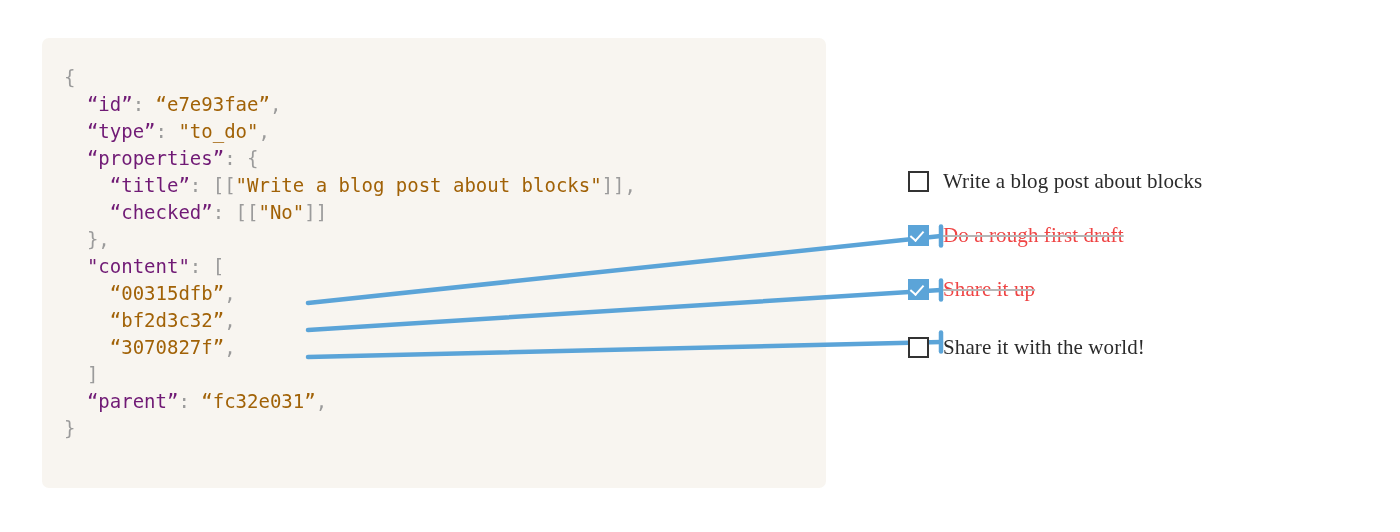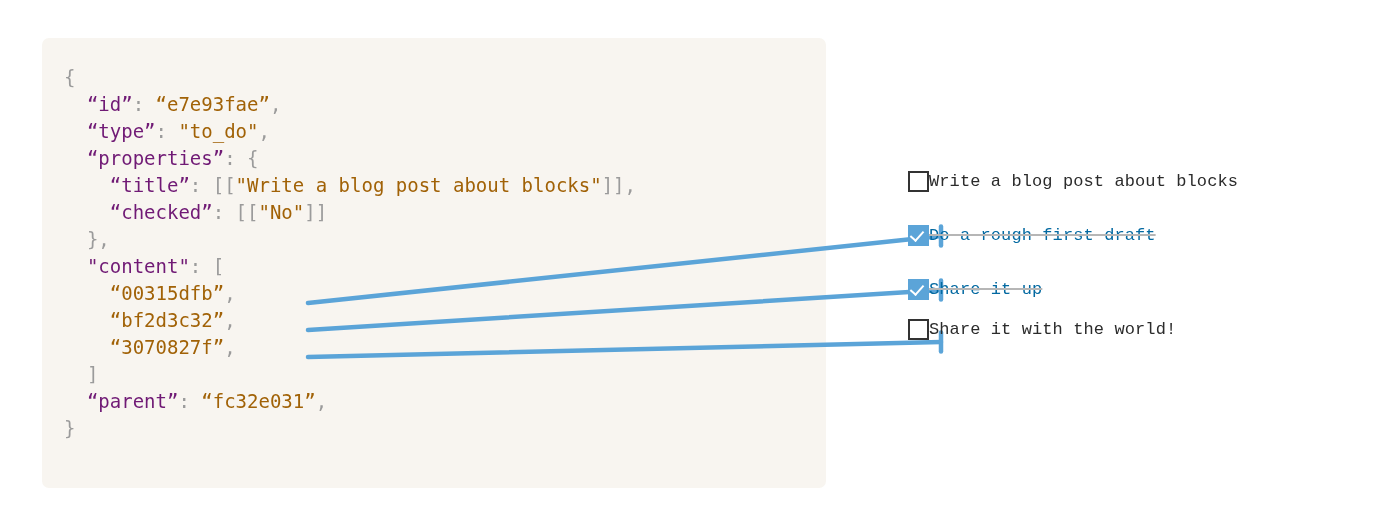--- a/index.html
+++ b/index.html
@@ -60,21 +60,21 @@
   .todo-row {
     position: absolute;
     left: 0;
     display: flex;
     align-items: center;
     height: 30px;
   }
   .todo-row.r0 { top: 0px; }
   .todo-row.r1 { top: 54px; }
   .todo-row.r2 { top: 108px; }
-  .todo-row.r3 { top: 148px; }
+  .todo-row.r3 { top: 166px; }
 
   .cbox {
     width: 21px;
     height: 21px;
     flex: 0 0 21px;
     box-sizing: border-box;
     position: relative;
   }
   .cbox.unchecked {
     border: 2px solid #333333;
@@ -89,28 +89,29 @@
     position: absolute;
     left: 5px;
     top: 3px;
     width: 6px;
     height: 11px;
     border: solid #ffffff;
     border-width: 0 2.6px 2.6px 0;
     transform: rotate(42deg);
   }
   .todo-label {
-    font-family: Liberation Mono, monospace;
-    font-size: 17px;
+    margin-left: 14px;
+    font-family: Liberation Serif, serif;
+    font-size: 21px;
     color: #2b2b2b;
     white-space: nowrap;
     letter-spacing: 0.1px;
   }
   .todo-label.done {
-    color: #0369a1;
+    color: #ef4444;
     text-decoration: line-through;
     text-decoration-color: #b6b6b6;
     text-decoration-thickness: 1.6px;
   }
 </style>
 </head>
 <body>
 
 <div id="code-panel">
   <div id="code-block"><div class="code-line"><span class="p">{</span></div><div class="code-line">  <span class="k">“id”</span><span class="p">: </span><span class="v">“e7e93fae”</span><span class="p">,</span></div><div class="code-line">  <span class="k">“type”</span><span class="p">: </span><span class="v">"to_do"</span><span class="p">,</span></div><div class="code-line">  <span class="k">“properties”</span><span class="p">: {</span></div><div class="code-line">    <span class="k">“title”</span><span class="p">: [[</span><span class="v">"Write a blog post about blocks"</span><span class="p">]],</span></div><div class="code-line">    <span class="k">“checked”</span><span class="p">: [[</span><span class="v">"No"</span><span class="p">]]</span></div><div class="code-line">  <span class="p">},</span></div><div class="code-line">  <span class="k">"content"</span><span class="p">: [</span></div><div class="code-line">    <span class="v">“00315dfb”</span><span class="p">,</span></div><div class="code-line">    <span class="v">“bf2d3c32”</span><span class="p">,</span></div><div class="code-line">    <span class="v">“3070827f”</span><span class="p">,</span></div><div class="code-line">  <span class="p">]</span></div><div class="code-line">  <span class="k">“parent”</span><span class="p">: </span><span class="v">“fc32e031”</span><span class="p">,</span></div><div class="code-line"><span class="p">}</span></div></div>

